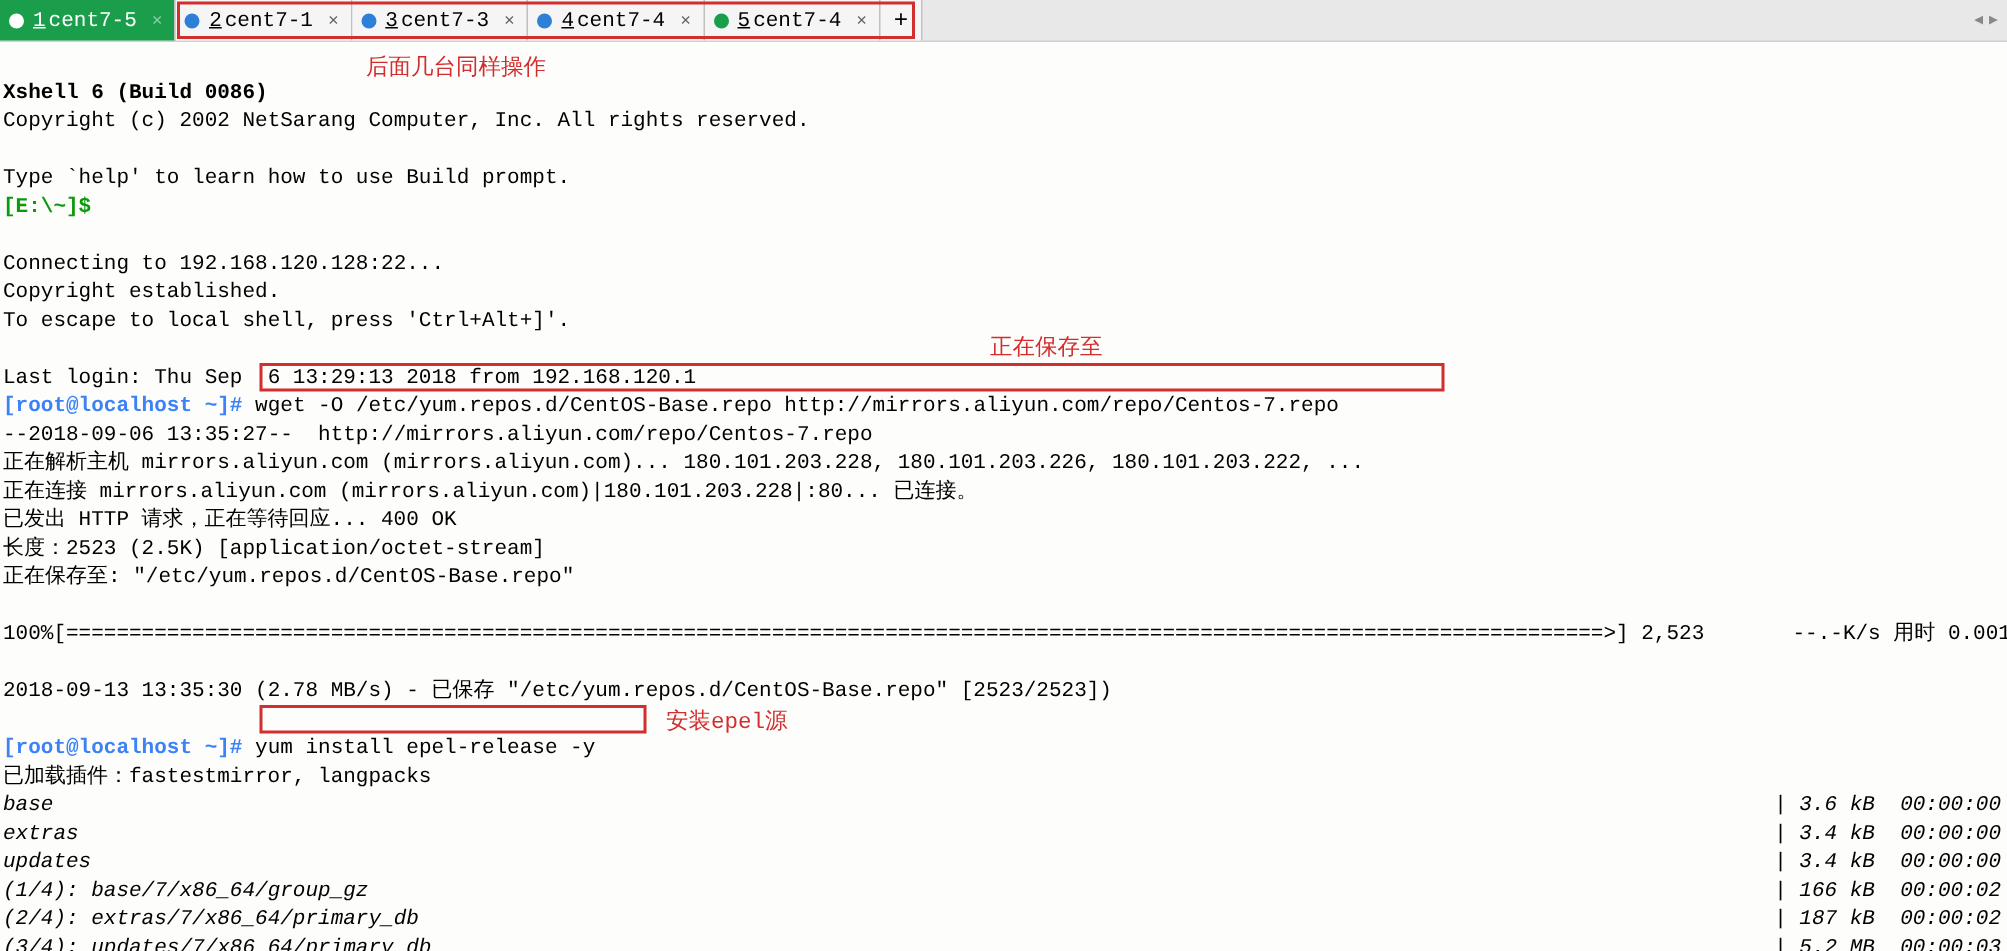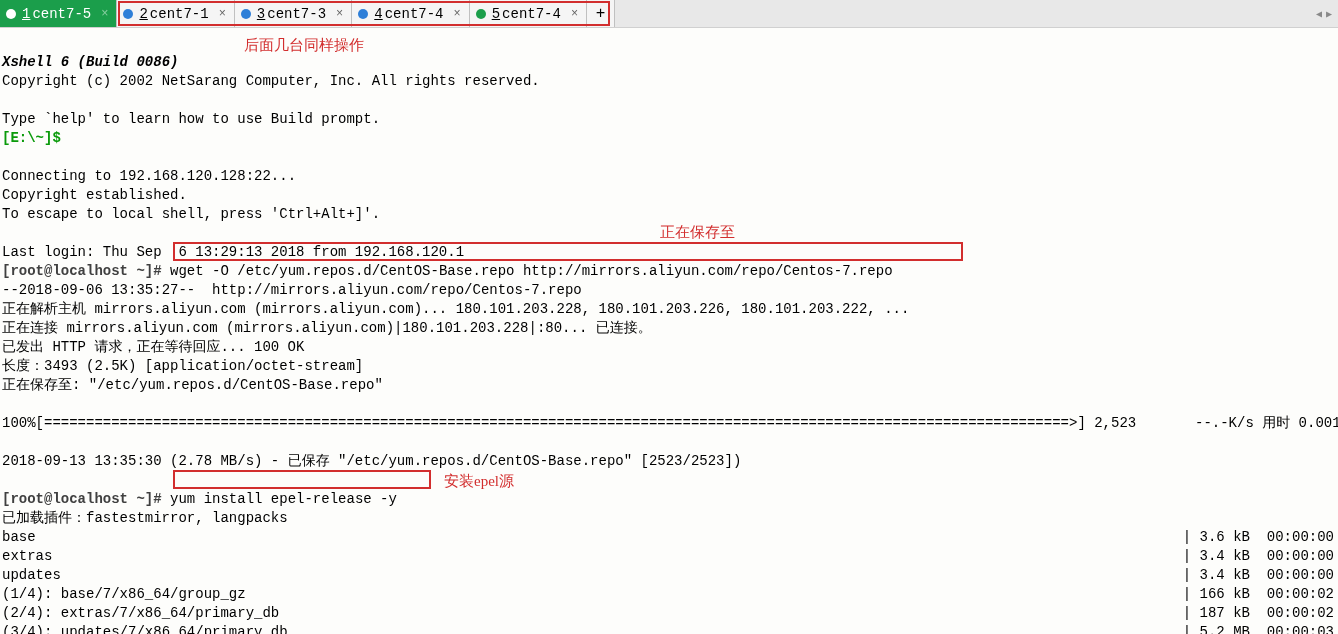--- a/index.html
+++ b/index.html
@@ -74,38 +74,39 @@
     padding-right: 6px;
     color: #888;
     font-size: 10px;
   }
   .terminal {
     padding: 6px 4px 4px 2px;
     line-height: 19px;
     white-space: pre;
     position: relative;
   }
-  .bold { font-weight: bold; font-style: italic; }
+  .bold { font-weight: bold; }
   .green { color: #0a9a0a; font-weight: bold; }
-  .prompt-root { color: #404040; font-weight: bold; }
+  .prompt-root { color: #3b82f6; font-weight: bold; }
   .annot {
     position: absolute;
     color: #d22e2e;
-    font-family: Liberation Serif, serif;
+    font-family: Liberation Mono, monospace;
     font-size: 15px;
     pointer-events: none;
     text-align: center;
   }
   .redbox {
     position: absolute;
     border: 2px solid #d22e2e;
     pointer-events: none;
   }
   .yum-row {
     display: flex;
+    font-style: italic;
   }
   .yum-row .left { flex: 0 0 auto; }
   .yum-row .right { margin-left: auto; }
 </style>
 </head>
 <body>
 
 <div class="tab-bar">
   <div class="tab active">
     <span class="dot white"></span>
@@ -156,22 +157,22 @@
 
 <span>Connecting to 192.168.120.128:22...</span>
 <span>Copyright established.</span>
 <span>To escape to local shell, press 'Ctrl+Alt+]'.</span>
 
 <span>Last login: Thu Sep  6 13:29:13 2018 from 192.168.120.1</span>
 <span class="prompt-root">[root@localhost ~]#</span> <span>wget -O /etc/yum.repos.d/CentOS-Base.repo http://mirrors.aliyun.com/repo/Centos-7.repo</span>
 <span>--2018-09-06 13:35:27--  http://mirrors.aliyun.com/repo/Centos-7.repo</span>
 <span>正在解析主机 mirrors.aliyun.com (mirrors.aliyun.com)... 180.101.203.228, 180.101.203.226, 180.101.203.222, ...</span>
 <span>正在连接 mirrors.aliyun.com (mirrors.aliyun.com)|180.101.203.228|:80... 已连接。</span>
-<span>已发出 HTTP 请求，正在等待回应... 100 OK</span>
-<span>长度：3493 (2.5K) [application/octet-stream]</span>
+<span>已发出 HTTP 请求，正在等待回应... 400 OK</span>
+<span>长度：2523 (2.5K) [application/octet-stream]</span>
 <span>正在保存至: "/etc/yum.repos.d/CentOS-Base.repo"</span>
 
 <span>100%[==========================================================================================================================&gt;] 2,523       --.-K/s 用时 0.001s</span>
 
 <span>2018-09-13 13:35:30 (2.78 MB/s) - 已保存 "/etc/yum.repos.d/CentOS-Base.repo" [2523/2523])</span>
 
 <span class="prompt-root">[root@localhost ~]#</span> <span>yum install epel-release -y</span>
 <span>已加载插件：fastestmirror, langpacks</span>
 <div class="yum-row"><span class="left">base</span><span class="right">| 3.6 kB  00:00:00</span></div><div class="yum-row"><span class="left">extras</span><span class="right">| 3.4 kB  00:00:00</span></div><div class="yum-row"><span class="left">updates</span><span class="right">| 3.4 kB  00:00:00</span></div><div class="yum-row"><span class="left">(1/4): base/7/x86_64/group_gz</span><span class="right">| 166 kB  00:00:02</span></div><div class="yum-row"><span class="left">(2/4): extras/7/x86_64/primary_db</span><span class="right">| 187 kB  00:00:02</span></div><div class="yum-row"><span class="left">(3/4): updates/7/x86_64/primary_db</span><span class="right">| 5.2 MB  00:00:03</span></div>
   

